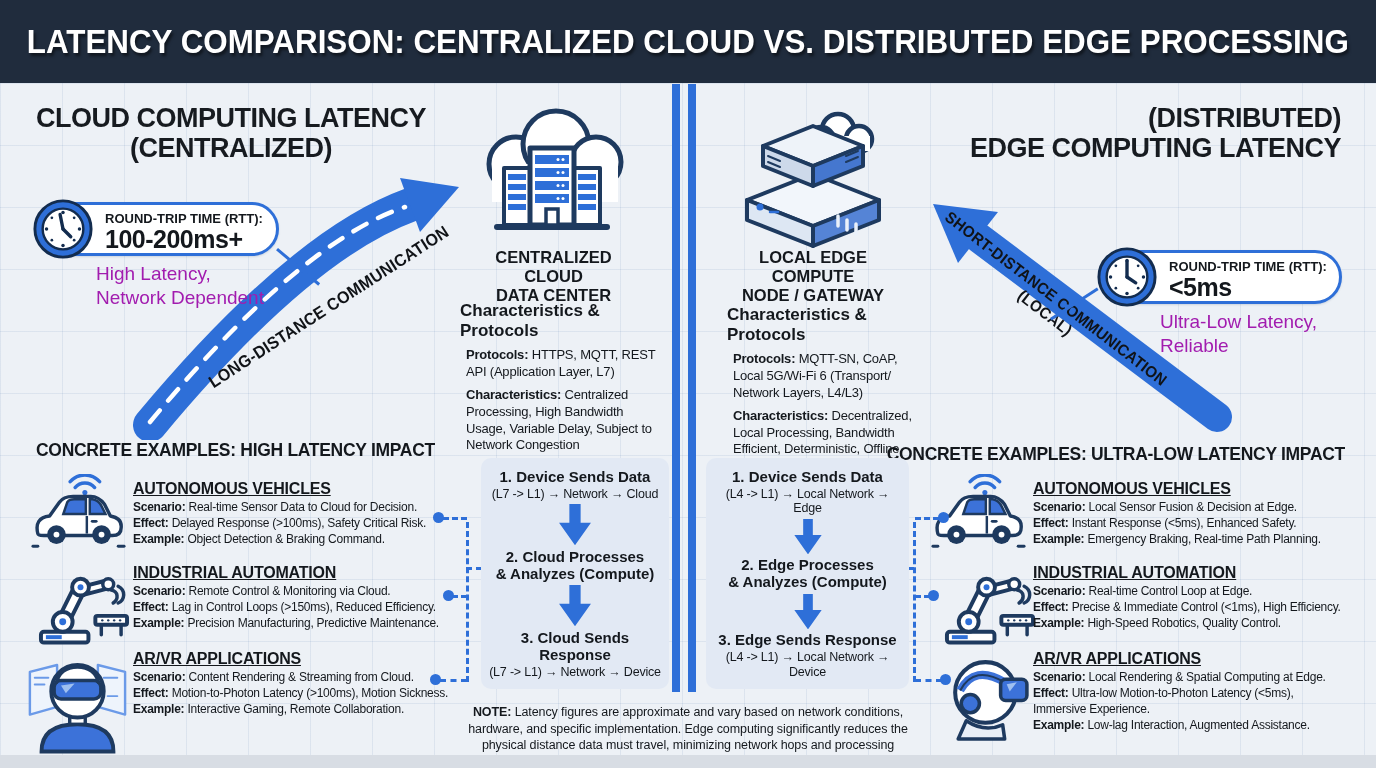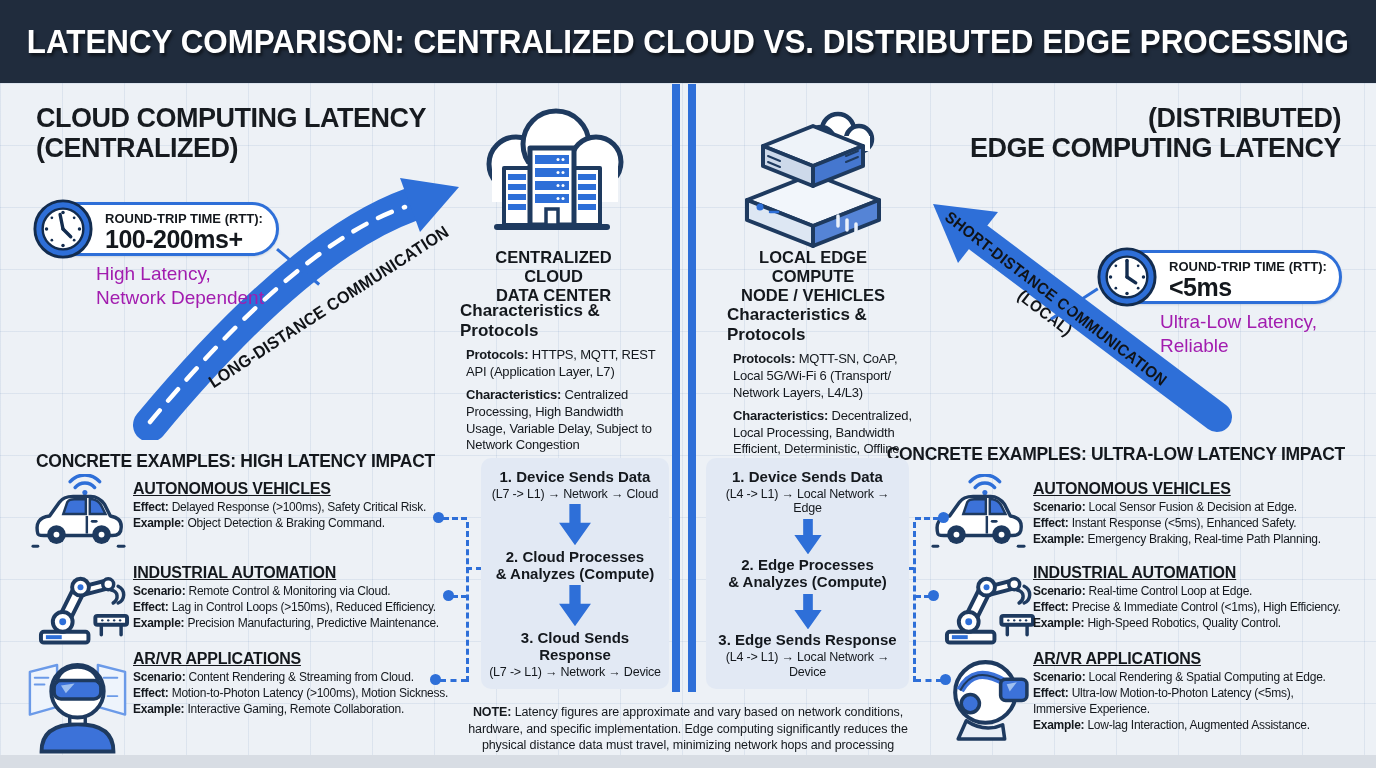--- a/index.html
+++ b/index.html
@@ -19,21 +19,21 @@
   .abs{position:absolute;}
   .header{
     position:absolute;top:0;left:0;width:1376px;height:83px;
     background:#202c3d;display:flex;align-items:center;justify-content:center;
   }
   .header h1{
     margin:0;color:#ffffff;font-size:33px;font-weight:bold;letter-spacing:0px;
     text-shadow:2px 3px 3px rgba(0,0,0,.5);transform:scaleX(.95);white-space:nowrap;
   }
   .divider{position:absolute;top:84px;height:608px;width:8px;background:#2e6fd8;}
-  .main-h{font-size:27px;font-weight:bold;line-height:1.1;letter-spacing:-0.5px;color:#171b20;}
+  .main-h{font-size:27px;font-weight:bold;line-height:1.1;letter-spacing:-0.5px;color:#171b20;text-align:center;}
   .pill{
     position:absolute;height:54px;background:#fff;border:3px solid #2e6fd8;
     border-radius:28px;padding:4px 10px 4px 66px;box-shadow:0 1px 2px rgba(30,58,95,.15);
   }
   .pill .p-label{font-size:13px;font-weight:bold;line-height:1.1;margin-top:3px;}
   .pill .p-value{font-size:25px;font-weight:bold;line-height:1.05;letter-spacing:-0.5px;}
   .pill-sub{position:absolute;font-size:19px;line-height:1.25;color:#a21caf;}
   .arrow-label{
     position:absolute;font-weight:bold;font-size:17px;letter-spacing:.3px;color:#101317;
     text-align:center;line-height:1.15;white-space:nowrap;
@@ -164,21 +164,21 @@
     <div>CENTRALIZED CLOUD</div>
     <div>DATA CENTER</div>
   </div>
 
   <div class="char-block" style="left:460px;top:301px;width:202px;">
     <div class="char-head">Characteristics &amp; Protocols</div>
     <p><b>Protocols:</b><span> HTTPS, MQTT, REST API (Application Layer, L7)</span></p>
     <p><b>Characteristics:</b><span> Centralized Processing, High Bandwidth Usage, Variable Delay, Subject to Network Congestion</span></p>
   </div>
 
-  <div class="ex-h" style="left:36px;top:451px;">CONCRETE EXAMPLES: HIGH LATENCY IMPACT</div>
+  <div class="ex-h" style="left:36px;top:440px;">CONCRETE EXAMPLES: HIGH LATENCY IMPACT</div>
 
   <svg class="abs" style="left:30px;top:474px;" width="98" height="80" viewBox="0 0 100 80">
     <g fill="none" stroke="#2e6fd8" stroke-width="3.5" stroke-linecap="round">
       <path d="M46 13 a13 13 0 0 1 20 0"></path>
       <path d="M41 7 a20 20 0 0 1 30 0"></path>
     </g>
     <circle cx="56" cy="18" r="2.6" fill="#2e6fd8"></circle>
     <path d="M8 60 Q4 44 20 42 L30 28 Q34 22 44 22 L62 22 Q70 22 76 30 L82 42 Q94 44 93 54 Q93 62 84 62 L14 62 Q8 62 8 60 Z" fill="#ffffff" stroke="#1e3a5f" stroke-width="3.5" stroke-linejoin="round"></path>
     <path d="M34 40 L38 28 Q40 25 45 25 L57 25 L57 40 Z" fill="#3c72d9" stroke="#1e3a5f" stroke-width="2.5"></path>
     <path d="M61 25 L64 25 Q70 26 73 32 L77 40 L61 40 Z" fill="#3c72d9" stroke="#1e3a5f" stroke-width="2.5"></path>
@@ -188,20 +188,21 @@
       <circle cx="27" cy="61" r="4" fill="#ffffff" stroke="#1e3a5f" stroke-width="2"></circle>
     <circle cx="73" cy="61" r="9.5" fill="#1e3a5f"></circle>
       <circle cx="73" cy="61" r="4" fill="#ffffff" stroke="#1e3a5f" stroke-width="2"></circle>
     <g stroke="#1e3a5f" stroke-width="3" stroke-linecap="round">
       <path d="M3 73 h5"></path>
         <path d="M90 73 h6"></path>
     </g>
   </svg>
   <div class="ex-text" style="left:133px;top:480px;width:342px;">
     <div class="ex-title">AUTONOMOUS VEHICLES</div>
+    <div class="ex-line"><b>Scenario:</b><span> Real-time Sensor Data to Cloud for Decision.</span></div>
     <div class="ex-line"><b>Effect:</b><span> Delayed Response (&gt;100ms), Safety Critical Risk.</span></div>
     <div class="ex-line"><b>Example:</b><span> Object Detection &amp; Braking Command.</span></div>
   </div>
 
   <svg class="abs" style="left:36px;top:560px;" width="94" height="90" viewBox="0 0 95 90">
     <g stroke="#1e3a5f" stroke-width="4" fill="#ffffff" stroke-linejoin="round">
       <path d="M22 60 L40 24 L50 29 L32 65 Z"></path>
       <path d="M45 27 L72 20 L74 28 L47 35 Z"></path>
       <rect x="5" y="72" width="48" height="11" rx="3"></rect>
       <rect x="60" y="56" width="32" height="9" rx="2"></rect>
@@ -317,21 +318,21 @@
     <circle cx="22" cy="103" r="3.5" fill="#2e6fd8"></circle>
     <g stroke="#eaf1fa" stroke-width="3.5" stroke-linecap="round">
       <path d="M100 112 v10"></path>
         <path d="M109 116 v10"></path>
         <path d="M118 120 v10"></path>
     </g>
     <path d="M32 108 h8" stroke="#2e6fd8" stroke-width="2.5" stroke-linecap="round"></path>
   </svg>
   <div class="node-label" style="left:723px;top:248px;width:180px;">
     <div>LOCAL EDGE COMPUTE</div>
-    <div>NODE / VEHICLES</div>
+    <div>NODE / GATEWAY</div>
   </div>
 
   <svg class="abs" style="left:905px;top:185px;" width="330" height="250" viewBox="0 0 330 250">
     <path d="M312 232 L74 53" stroke="#2e6fd8" stroke-width="30" stroke-linecap="round" fill="none"></path>
     <polygon points="28,19 93,27 53,78" fill="#2e6fd8"></polygon>
   </svg>
   <div class="arrow-label" style="left:900px;top:288px;width:300px;font-size:16px;transform:rotate(37.5deg) scaleX(.94);">
     <div>SHORT-DISTANCE COMMUNICATION</div>
     <div>(LOCAL)</div>
   </div>

